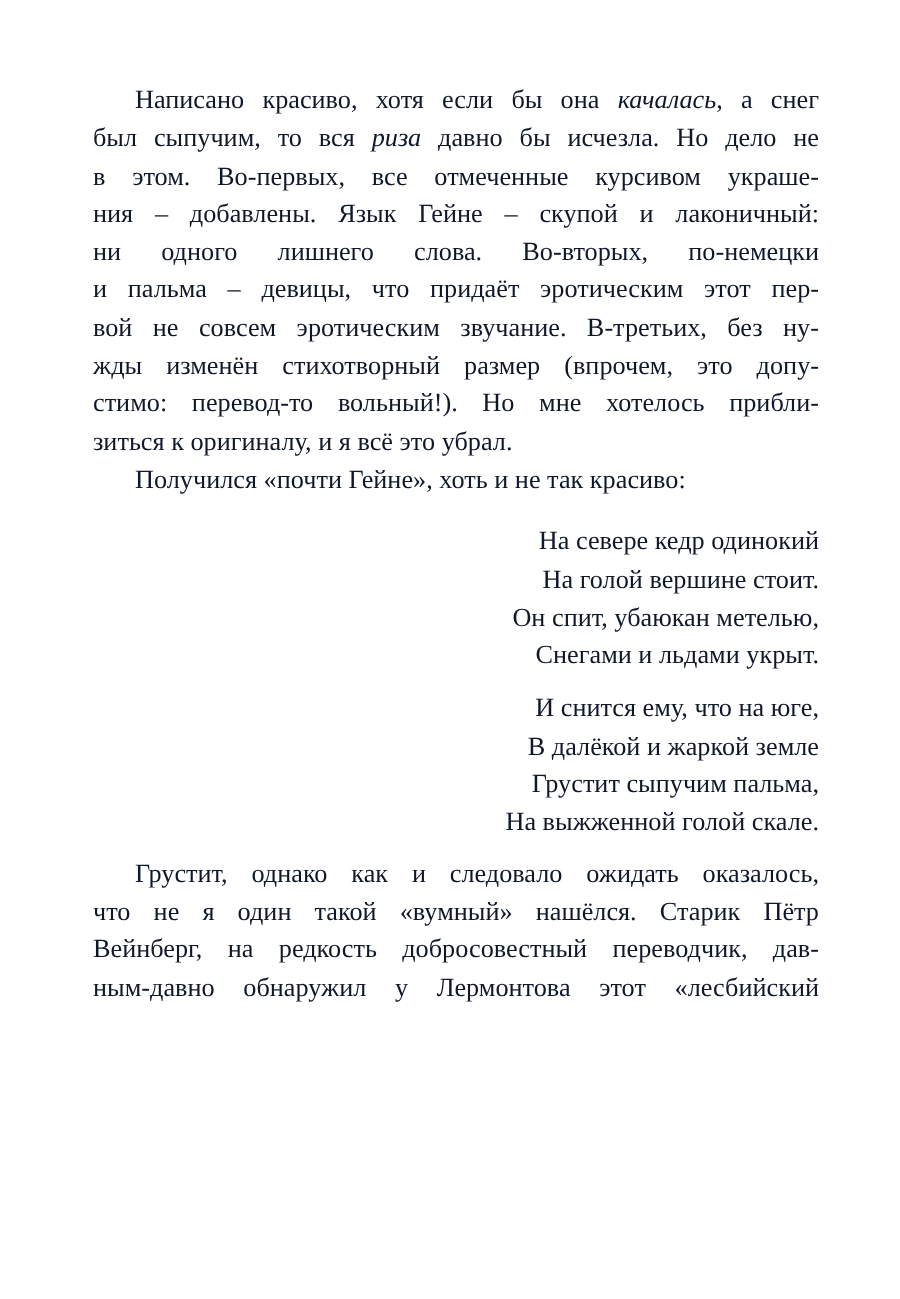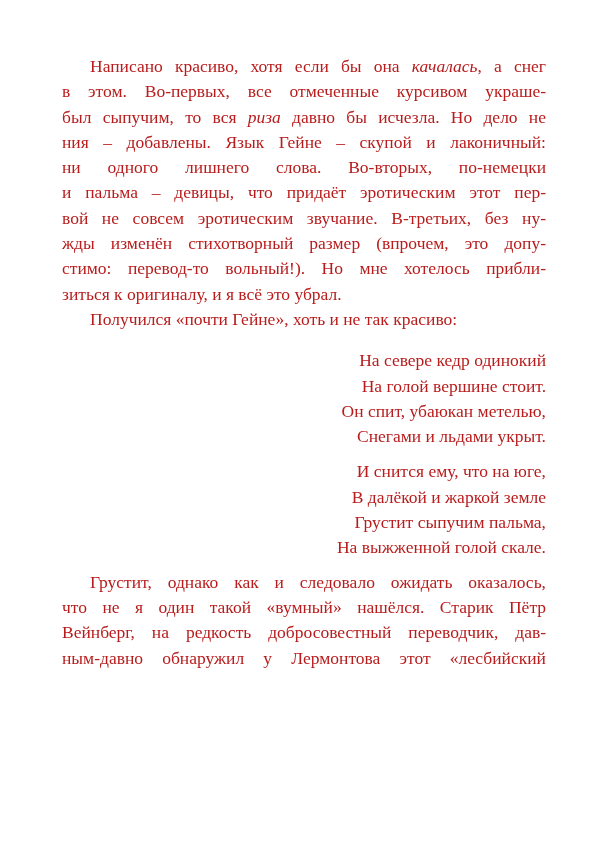--- a/index.html
+++ b/index.html
@@ -7,21 +7,21 @@
     padding: 0;
     background: #ffffff;
   }
   .page {
     position: relative;
     width: 600px;
     height: 726px;
     background: #ffffff;
     overflow: hidden;
     font-family: "Liberation Serif", "DejaVu Serif", serif;
-    color: #b91c1c;
+    color: #0f172a;
   }
   .text-block {
     position: absolute;
     left: 62px;
     top: 54px;
     width: 484px;
     font-size: 17.5px;
     line-height: 25.3px;
   }
   .prose-block { margin: 0; }
@@ -41,22 +41,22 @@
   .stanza + .stanza { margin-top: 10px; }
   .poem-line { text-align: right; }
 </style>
 </head>
 <body>
 
 <div class="page">
   <div class="text-block">
       <div class="prose-block">
         <div class="line j indent"><span>Написано красиво, хотя если бы она </span><span class="i">качалась</span><span>, а снег</span></div>
+        <div class="line j"><span>был сыпучим, то вся </span><span class="i">риза</span><span> давно бы исчезла. Но дело не</span></div>
         <div class="line j"><span>в этом. Во-первых, все отмеченные курсивом украше-</span></div>
-        <div class="line j"><span>был сыпучим, то вся </span><span class="i">риза</span><span> давно бы исчезла. Но дело не</span></div>
         <div class="line j"><span>ния – добавлены. Язык Гейне – скупой и лаконичный:</span></div>
         <div class="line j"><span>ни одного лишнего слова. Во-вторых, по-немецки</span></div>
         <div class="line j"><span>и пальма – девицы, что придаёт эротическим этот пер-</span></div>
         <div class="line j"><span>вой не совсем эротическим звучание. В-третьих, без ну-</span></div>
         <div class="line j"><span>жды изменён стихотворный размер (впрочем, это допу-</span></div>
         <div class="line j"><span>стимо: перевод-то вольный!). Но мне хотелось прибли-</span></div>
         <div class="line"><span>зиться к оригиналу, и я всё это убрал.</span></div>
       </div>
       <div class="prose-block">
         <div class="line indent"><span>Получился «почти Гейне», хоть и не так красиво:</span></div>

